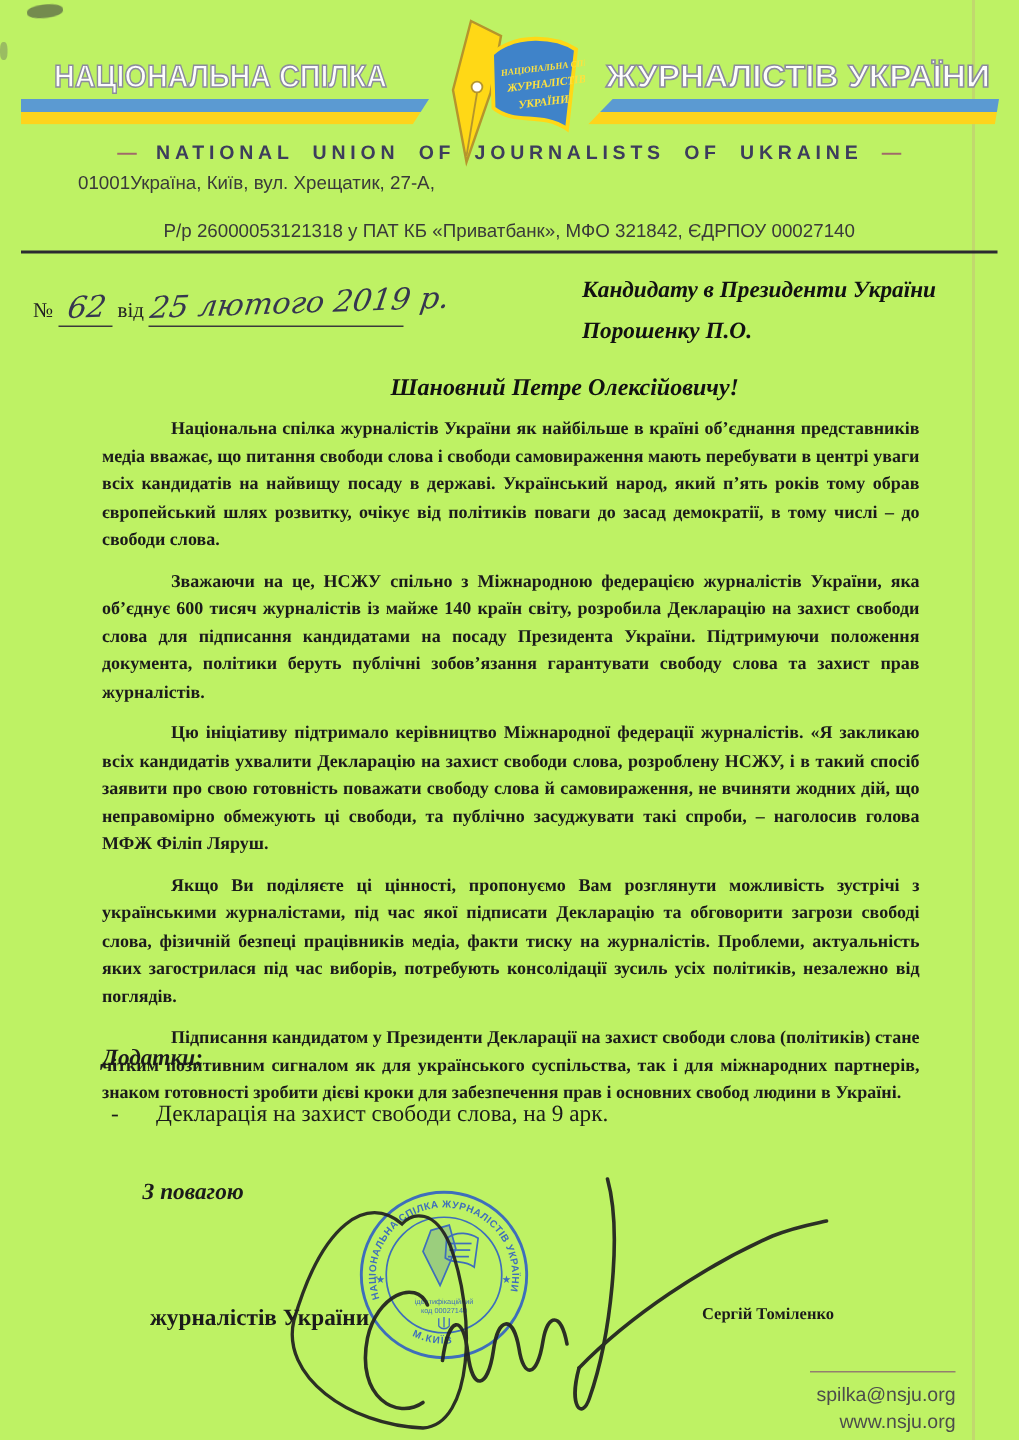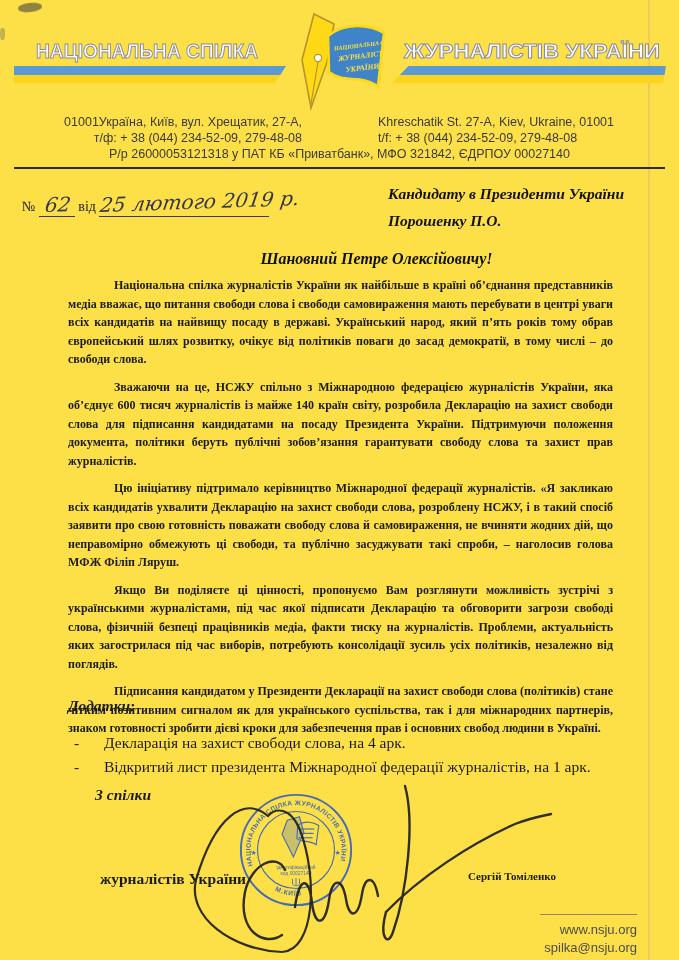--- a/index.html
+++ b/index.html
@@ -1,16 +1,16 @@
 <!DOCTYPE html>
 <html><head>
 <meta charset="utf-8">
 <style>
   html,body{margin:0;padding:0;background:#ffffff;}
-  .page{position:relative;width:679px;height:960px;background:#fde047;overflow:hidden;
+  .page{position:relative;width:679px;height:960px;background:#bef264;overflow:hidden;
         font-family:"Liberation Serif",serif;color:#1b1b1b;}
   
   .smudge{position:absolute;left:18px;top:3px;width:24px;height:9px;background:rgba(55,55,60,.55);
           border-radius:45%;transform:rotate(-6deg);filter:blur(.4px);}
   .edge-mark{position:absolute;left:0;top:28px;width:5px;height:12px;background:rgba(90,90,95,.35);border-radius:40%;}
   .pink-line{position:absolute;left:648px;top:0;width:2px;height:960px;background:rgba(205,140,140,.25);}
   
   .org-svg{position:absolute;top:34px;height:34px;}
   .org-left{left:28px;width:238px;}
   .org-right{left:396px;width:272px;}
@@ -21,21 +21,21 @@
   .stripe-right{left:392px;width:274px;
     background:linear-gradient(#5b9ad2 0 52%,#fdd41c 52% 100%);
     clip-path:polygon(6% 0,100% 0,99% 100%,0 100%);}
   .logo{position:absolute;left:276px;top:8px;width:114px;height:116px;}
   .eng-title{position:absolute;left:0;top:94px;width:100%;text-align:center;
     font-family:"Liberation Sans",sans-serif;font-size:13px;font-weight:bold;
     letter-spacing:3.2px;word-spacing:6px;color:#3d3d5c;}
   .eng-title .dash{color:#a06a6a;letter-spacing:0;}
   .addr{position:absolute;top:114px;font-family:"Liberation Sans",sans-serif;
     font-size:12.5px;line-height:16px;color:#3a3a3a;}
-  .addr-ua{left:52px;width:250px;text-align:right;}
+  .addr-ua{left:52px;width:250px;text-align:left;}
   .addr-en{left:378px;width:270px;text-align:left;}
   .bank{position:absolute;left:0;top:147px;width:100%;text-align:center;
     font-family:"Liberation Sans",sans-serif;font-size:12.5px;color:#3a3a3a;}
   .rule{position:absolute;left:14px;right:14px;top:167px;border-top:2px solid #2b2b30;}
   
   .ref-row{position:absolute;left:22px;top:196px;font-size:14px;color:#222;}
   .ref-row .lbl{display:inline-block;vertical-align:bottom;padding-bottom:2px;}
   .u1{display:inline-block;width:36px;border-bottom:1.6px solid #3a3a3a;text-align:center;vertical-align:bottom;}
   .u2{display:inline-block;width:170px;border-bottom:1.6px solid #3a3a3a;vertical-align:bottom;white-space:nowrap;}
   .hand{font-family:"DejaVu Serif",serif;font-style:italic;color:#363650;
@@ -88,28 +88,28 @@
     <line x1="35" y1="96" x2="42" y2="54" stroke="#b5952c" stroke-width="1.2"></line>
     <circle cx="42" cy="50" r="3.6" fill="#ffffff" stroke="#b5952c" stroke-width="1.2"></circle>
     <path d="M52,28 C68,14 94,16 108,25 L102,78 C84,66 68,76 53,64 Z" fill="#3f83c9" stroke="#ffd816" stroke-width="2.6"></path>
     <g transform="rotate(-7 80 48)" fill="#ffe23d" font-family="Liberation Serif, serif" font-style="italic" font-weight="bold">
       <text x="59" y="40" font-size="6">НАЦІОНАЛЬНА СПІЛКА</text>
       <text x="62" y="51" font-size="7.5">ЖУРНАЛІСТІВ</text>
       <text x="68" y="63" font-size="7.5">УКРАЇНИ</text>
     </g>
   </svg>
 
+  <div class="eng-title">
+    <span class="dash">—</span>
+    <span>NATIONAL UNION OF JOURNALISTS OF UKRAINE</span>
+    <span class="dash">—</span>
+  </div>
 
   <div class="addr addr-ua">
     <div>01001Україна, Київ, вул. Хрещатик, 27-А,</div>
-    <div>т/ф: + 38 (044) 234-52-09, 279-48-08</div>
-  </div>
-  <div class="addr addr-en">
-    <div>Khreschatik St. 27-A,  Kiev, Ukraine, 01001</div>
-    <div>t/f: + 38 (044) 234-52-09, 279-48-08</div>
   </div>
 
   <div class="bank">Р/р 26000053121318 у ПАТ КБ «Приватбанк», МФО 321842, ЄДРПОУ 00027140</div>
   <div class="rule"></div>
 
   <div class="ref-row">
     <span class="lbl">№</span>
     <span class="u1"><span class="hand">62</span></span>
     <span class="lbl">від</span>
     <span class="u2"><span class="hand">25 лютого 2019 р.</span></span>
@@ -127,29 +127,26 @@
     <p>Зважаючи на це, НСЖУ спільно з Міжнародною федерацією журналістів України, яка об’єднує 600 тисяч журналістів із майже 140 країн світу, розробила Декларацію на захист свободи слова для підписання кандидатами на посаду Президента України. Підтримуючи положення документа, політики беруть публічні зобов’язання гарантувати свободу слова та захист прав журналістів.</p>
     <p>Цю ініціативу підтримало керівництво Міжнародної федерації журналістів. «Я закликаю всіх кандидатів ухвалити Декларацію на захист свободи слова, розроблену НСЖУ, і в такий спосіб заявити про свою готовність поважати свободу слова й самовираження, не вчиняти жодних дій, що неправомірно обмежують ці свободи, та публічно засуджувати такі спроби, – наголосив голова МФЖ Філіп Ляруш.</p>
     <p>Якщо Ви поділяєте ці цінності, пропонуємо Вам розглянути можливість зустрічі з українськими журналістами, під час якої підписати Декларацію та обговорити загрози свободі слова, фізичній безпеці працівників медіа, факти тиску на журналістів. Проблеми, актуальність яких загострилася під час виборів, потребують консолідації зусиль усіх політиків, незалежно від поглядів.</p>
     <p>Підписання кандидатом у Президенти Декларації на захист свободи слова (політиків) стане чітким позитивним сигналом як для українського суспільства, так і для міжнародних партнерів, знаком готовності зробити дієві кроки для забезпечення прав і основних свобод людини в Україні.</p>
   </div>
 
   <div class="attachments">
     <div class="attach-title">Додатки:</div>
     <div class="attach-list">
       <div class="attach-item">
-        <span class="mark">-</span><span>Декларація на захист свободи слова, на 4 арк.</span>
-      </div>
-      <div class="attach-item">
-        <span class="mark">-</span><span>Відкритий лист президента Міжнародної федерації журналістів, на 1 арк.</span>
+        <span class="mark">-</span><span>Декларація на захист свободи слова, на 9 арк.</span>
       </div>
     </div>
   </div>
 
-  <div class="closing">З спілки</div>
+  <div class="closing">З повагою</div>
   <div class="sig-title-2">журналістів України</div>
   <div class="sig-name">Сергій Томіленко</div>
 
   <svg class="stamp" viewBox="0 0 160 160">
     <defs>
       <path id="arcTop" d="M31,98 A52,52 0 1 1 129,98" fill="none"></path>
       <path id="arcBottom" d="M49,122 A52,52 0 0 0 111,122" fill="none"></path>
     </defs>
     <circle cx="80" cy="80" r="63" fill="none" stroke="#2d5cc8" stroke-width="2.2"></circle>
     <circle cx="80" cy="80" r="44" fill="none" stroke="#2d5cc8" stroke-width="1.3"></circle>
@@ -181,17 +178,17 @@
       <path d="M83,44 C60,24 30,43 11,108 C2,145 47,178 97,180 C130,178 133,106 115,58 C105,34 90,36 83,44 Z" stroke-width="2.2"></path>
       <path d="M97,163 C80,175 52,160 60,120 C66,92 92,80 100,98"></path>
       <path d="M110,135 c4,-30 14,-32 17,-4 c3,24 13,24 17,-3 c3,-22 13,-24 17,-1 c3,20 12,20 16,-5 c3,-18 12,-20 16,2"></path>
       <path d="M220,14 C230,50 222,120 208,160 C203,175 194,166 201,140"></path>
       <path d="M201,140 C235,105 285,72 330,52 C345,46 357,44 366,42"></path>
     </g>
   </svg>
 
   <div class="footer-contact">
     <span class="footer-line"></span>
+    <div>spilka@nsju.org</div>
     <div>www.nsju.org</div>
-    <div>spilka@nsju.org</div>
   </div>
 
 </div>
 
 </body></html>

